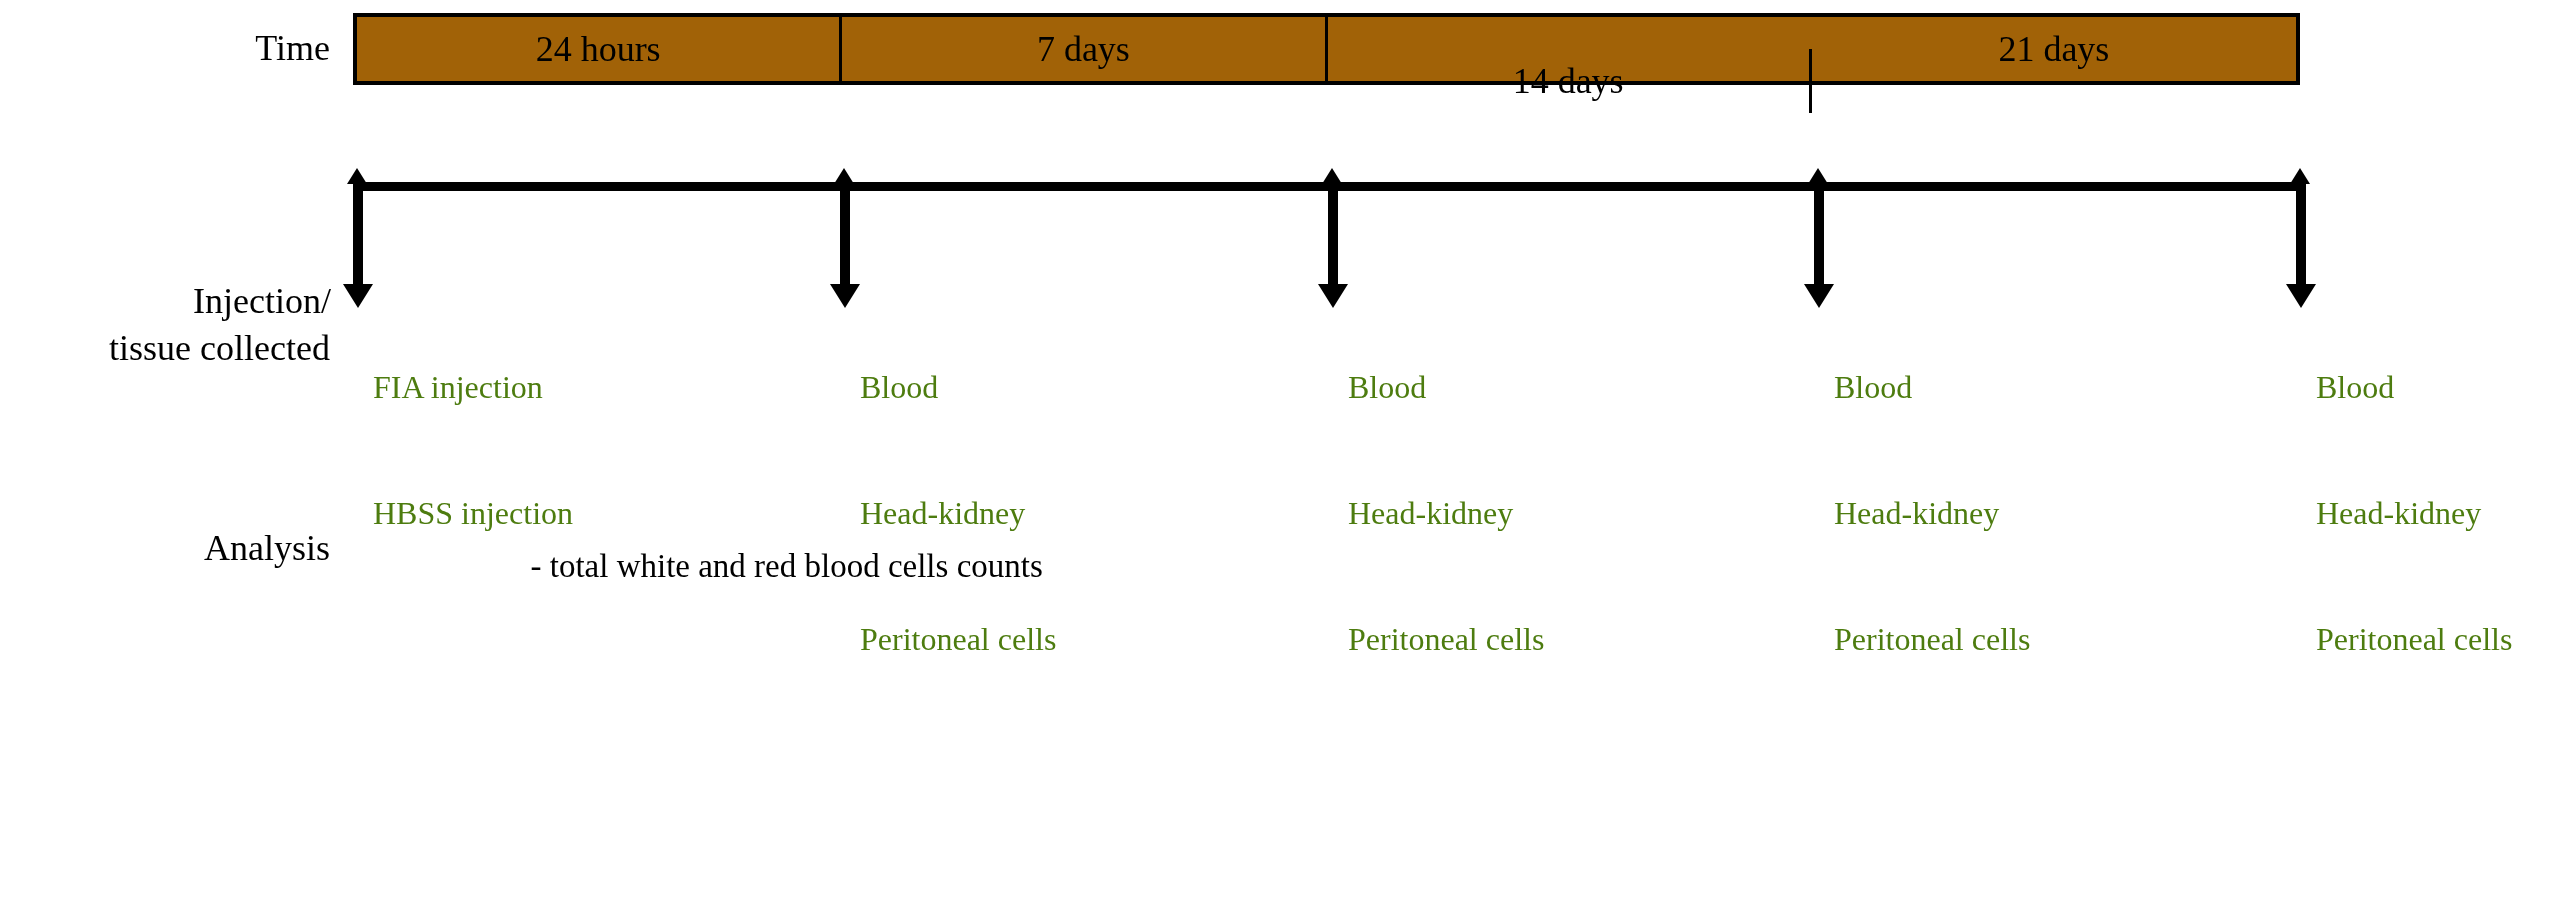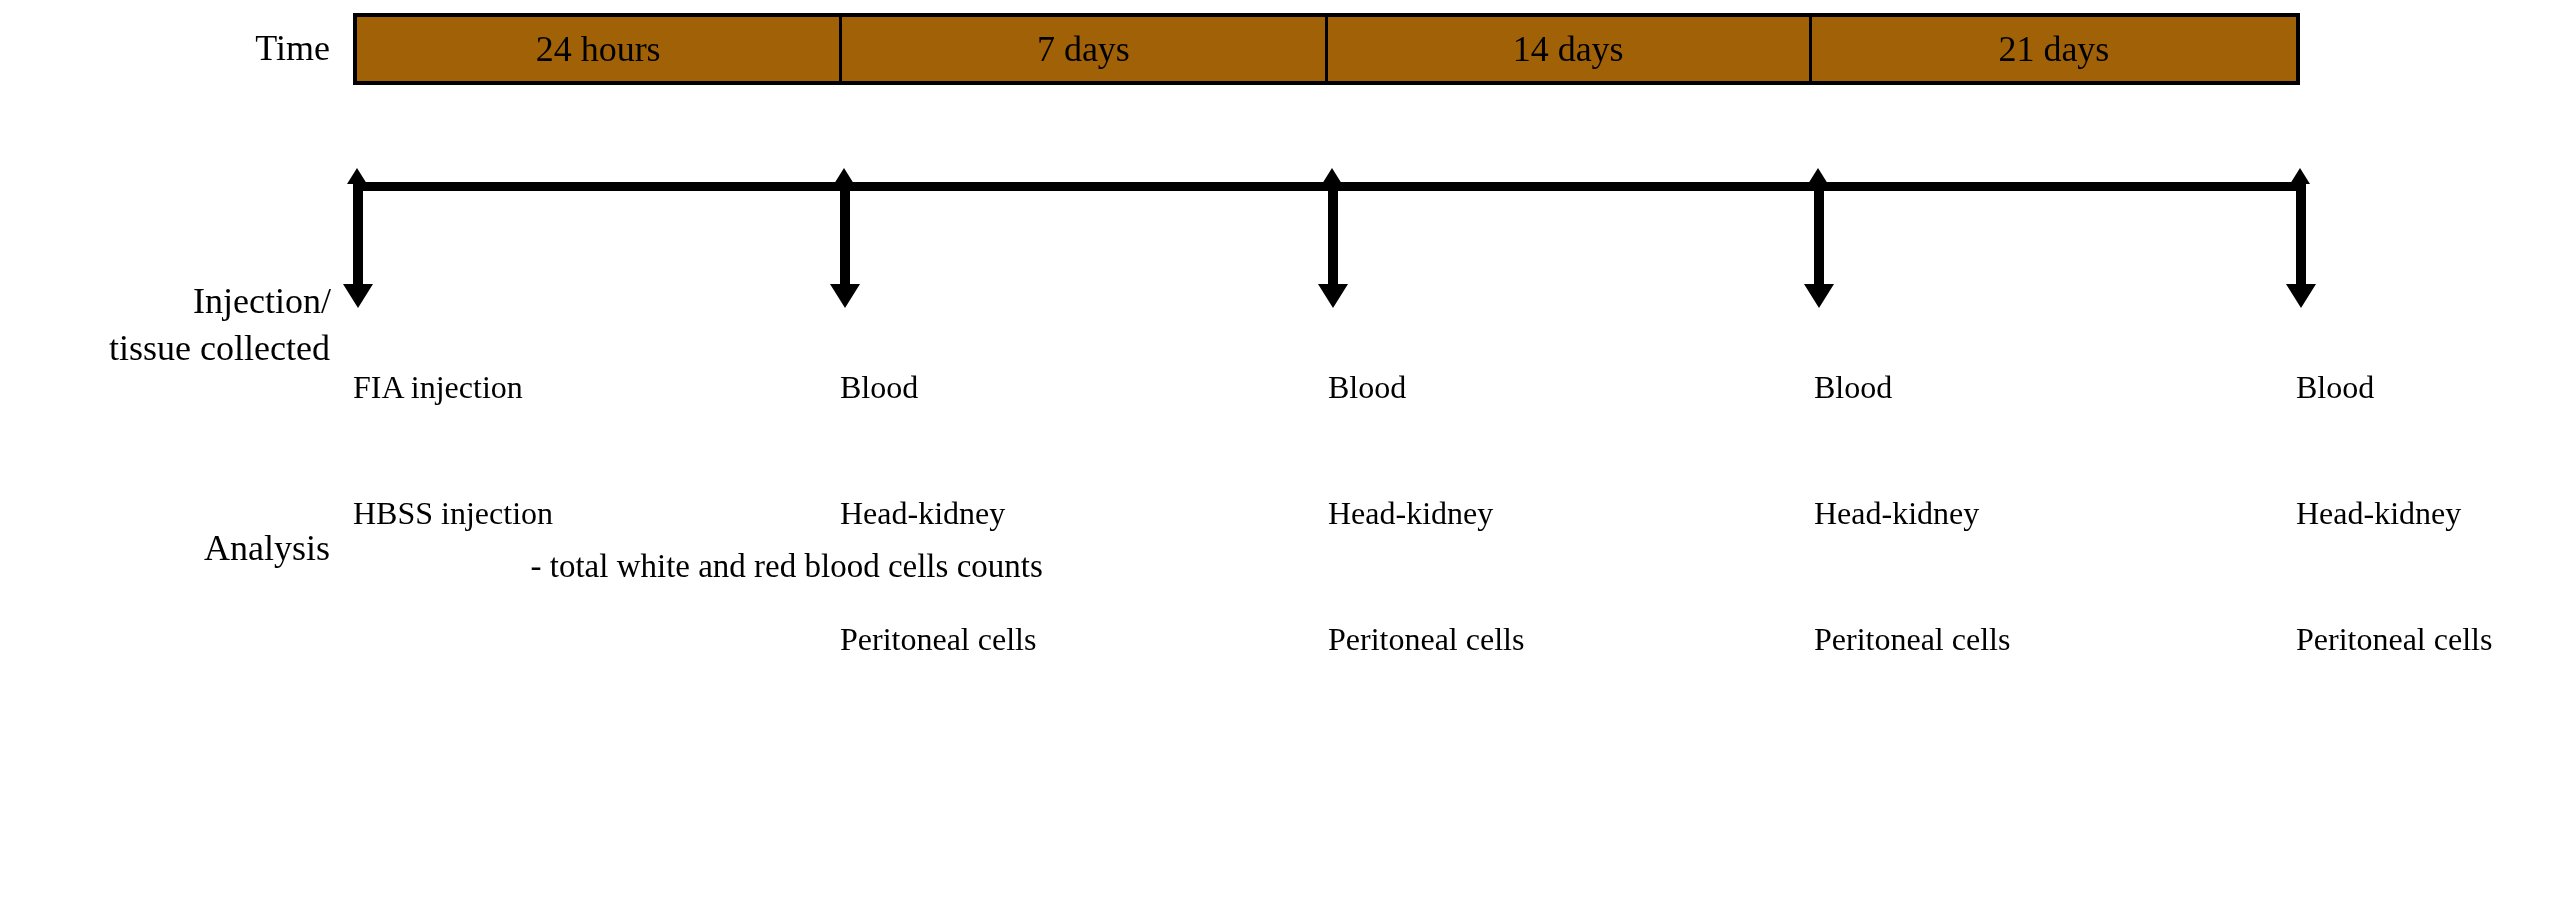--- a/index.html
+++ b/index.html
@@ -24,38 +24,38 @@
   .tick{position:absolute;top:182px;width:10px;}
   .tick .vstem{position:absolute;left:0;top:0;width:10px;height:108px;background:#000;}
   .tick .uptri{position:absolute;left:-5.7px;top:-14.4px;width:0;height:0;
                border-left:10.8px solid transparent;border-right:10.8px solid transparent;
                border-bottom:16px solid #000;}
   .tick .downtri{position:absolute;left:-10px;top:102px;width:0;height:0;
                  border-left:15px solid transparent;border-right:15px solid transparent;
                  border-top:24.4px solid #000;}
 
   
-  .collcol{position:absolute;font-size:32px;line-height:42px;white-space:pre;color:#000000;}
+  .collcol{position:absolute;font-size:32px;line-height:42px;white-space:pre;color:#4d7c0f;margin-left:20px;}
 
   
   .analysis{position:absolute;font-size:33px;line-height:42px;color:#000;}
   .anline{white-space:pre;}
   .bulletline{white-space:pre;}
 </style>
 </head>
 <body>
 
 <div class="stage">
 
   <div class="rowlabel" style="left:57px;top:27px;width:273px;">Time</div>
 
   <div class="timebar">
     <div class="timecell" style="width:487px;">24 hours</div>
     <div class="timecell" style="width:487px;">7 days</div>
-    <div class="timecell" style="width:486px;">14 days</div>
+    <div class="timecell" style="width:486px;margin-top:32px;">14 days</div>
     <div class="timecell" style="width:486px;">21 days</div>
   </div>
 
   <div class="axisline"></div>
 
   <div class="tick" style="left:353px;">
     <div class="uptri"></div>
     <div class="vstem"></div>
     <div class="downtri"></div>
   </div>

